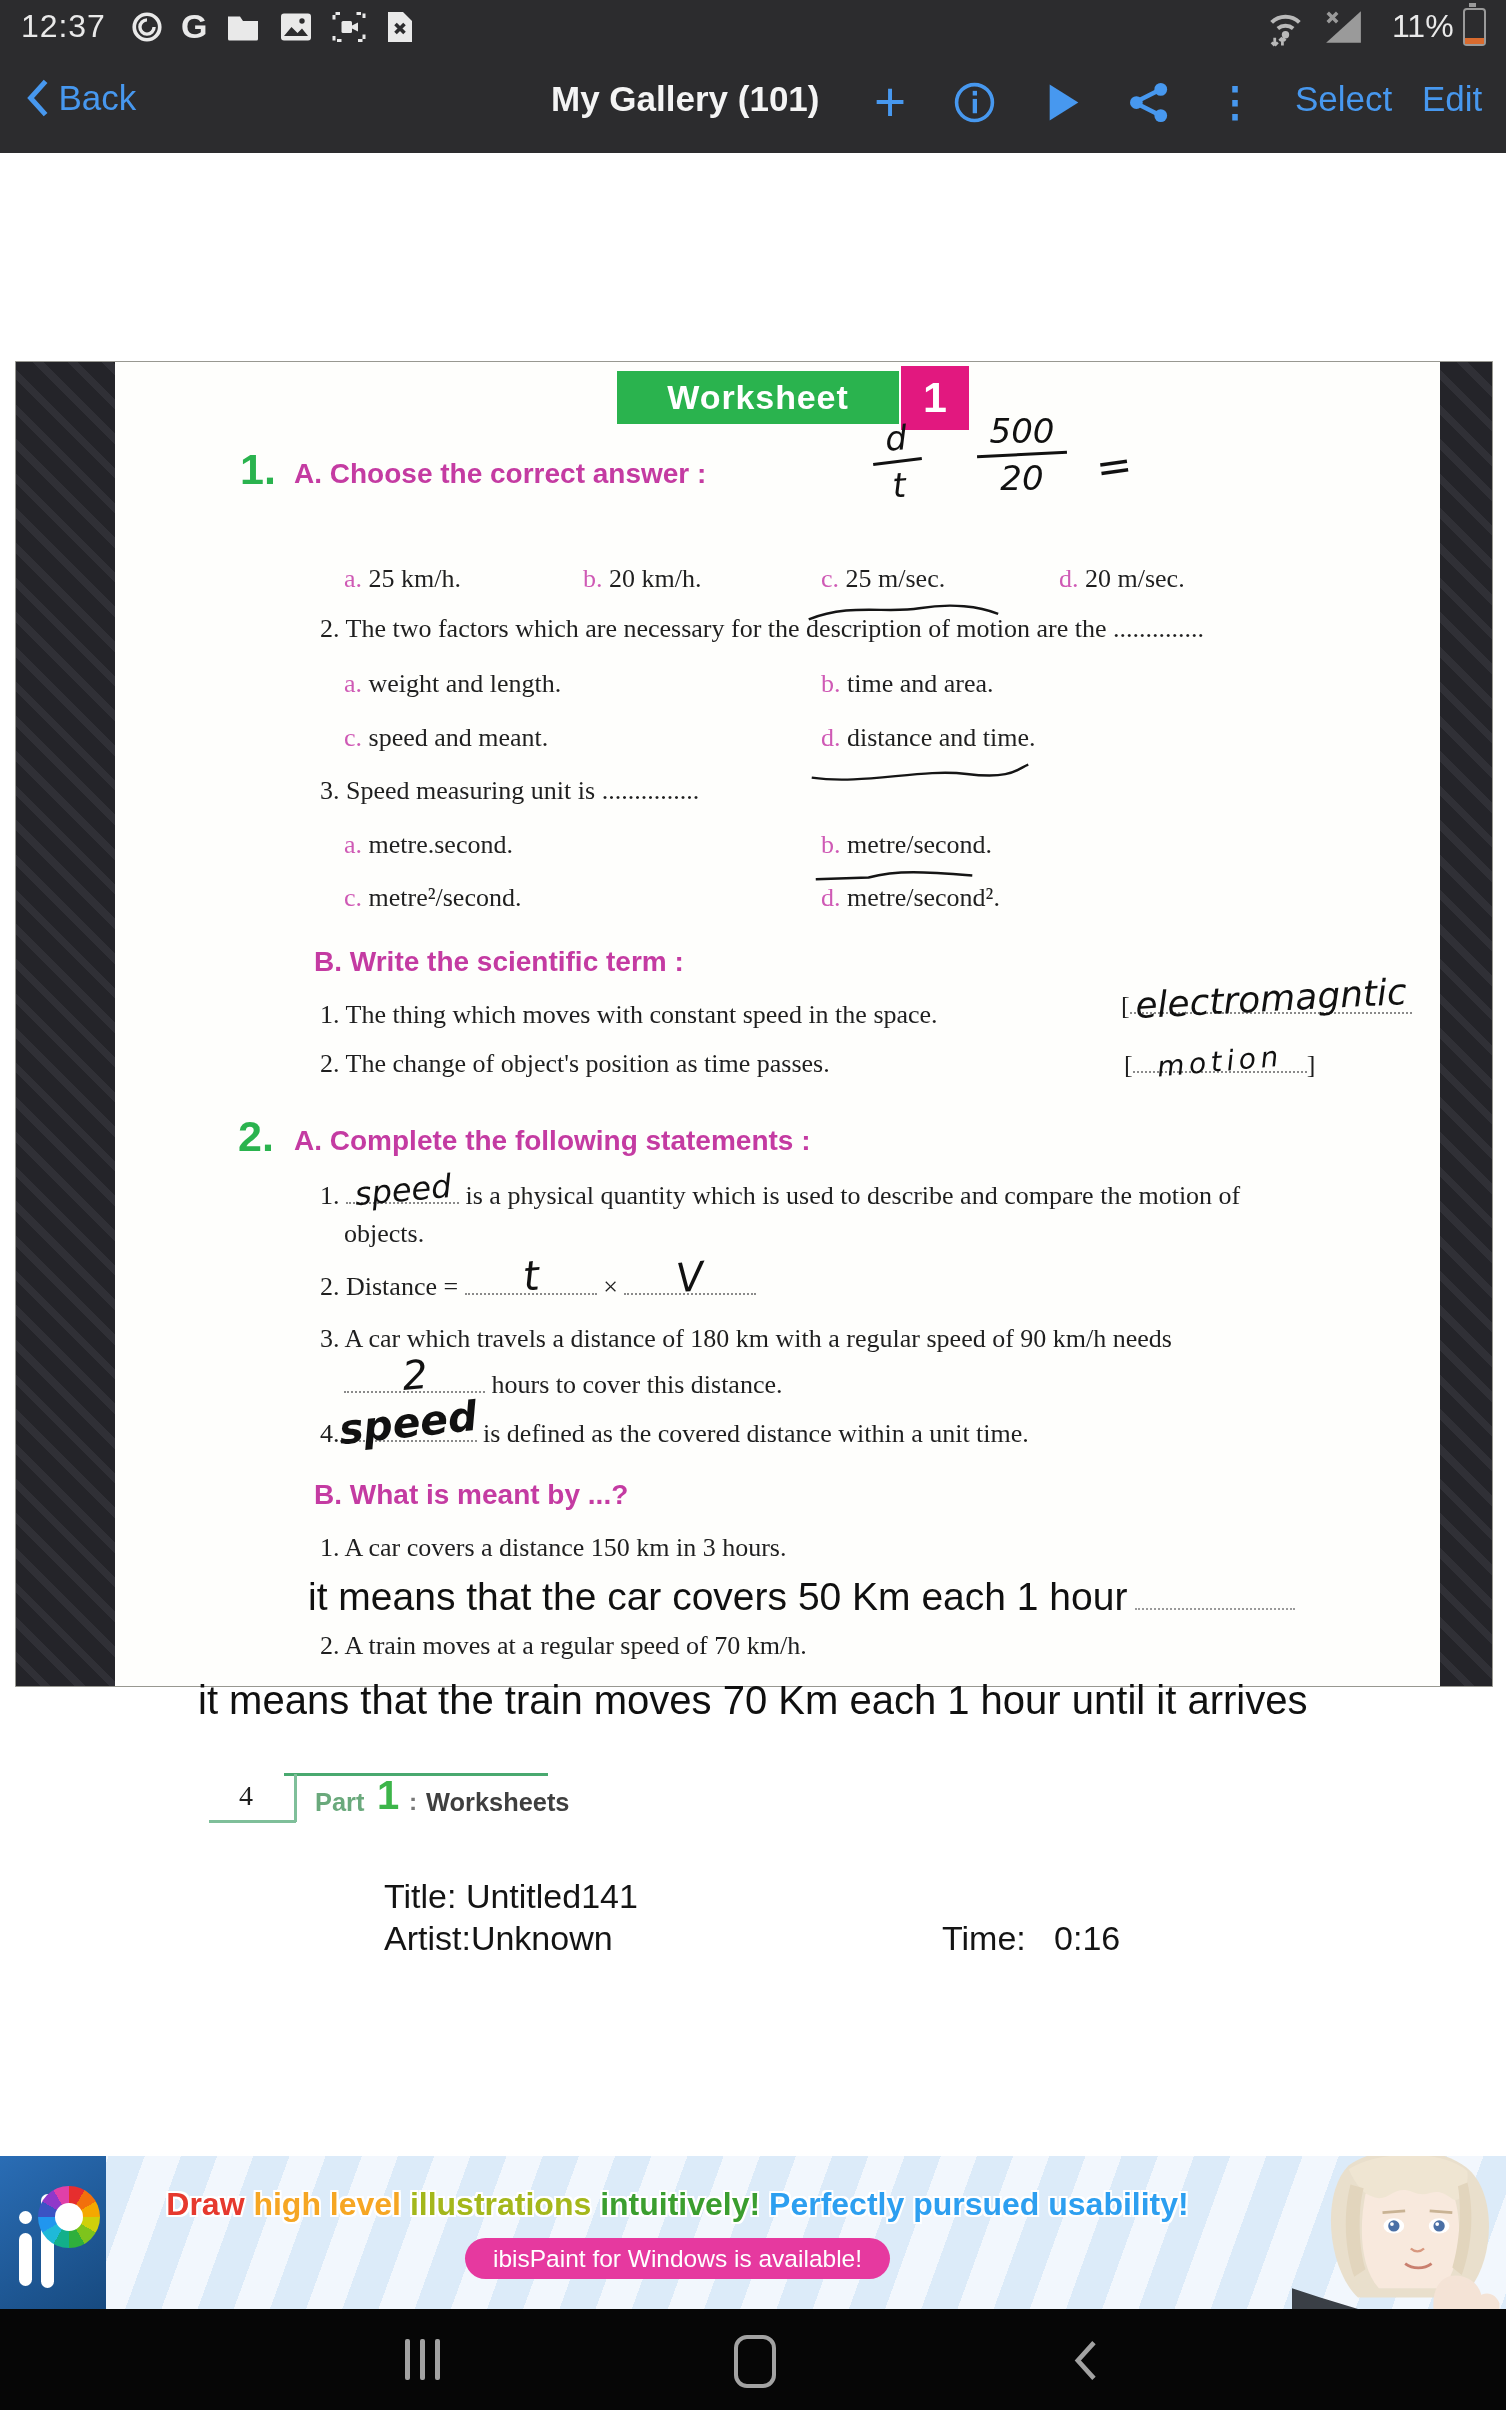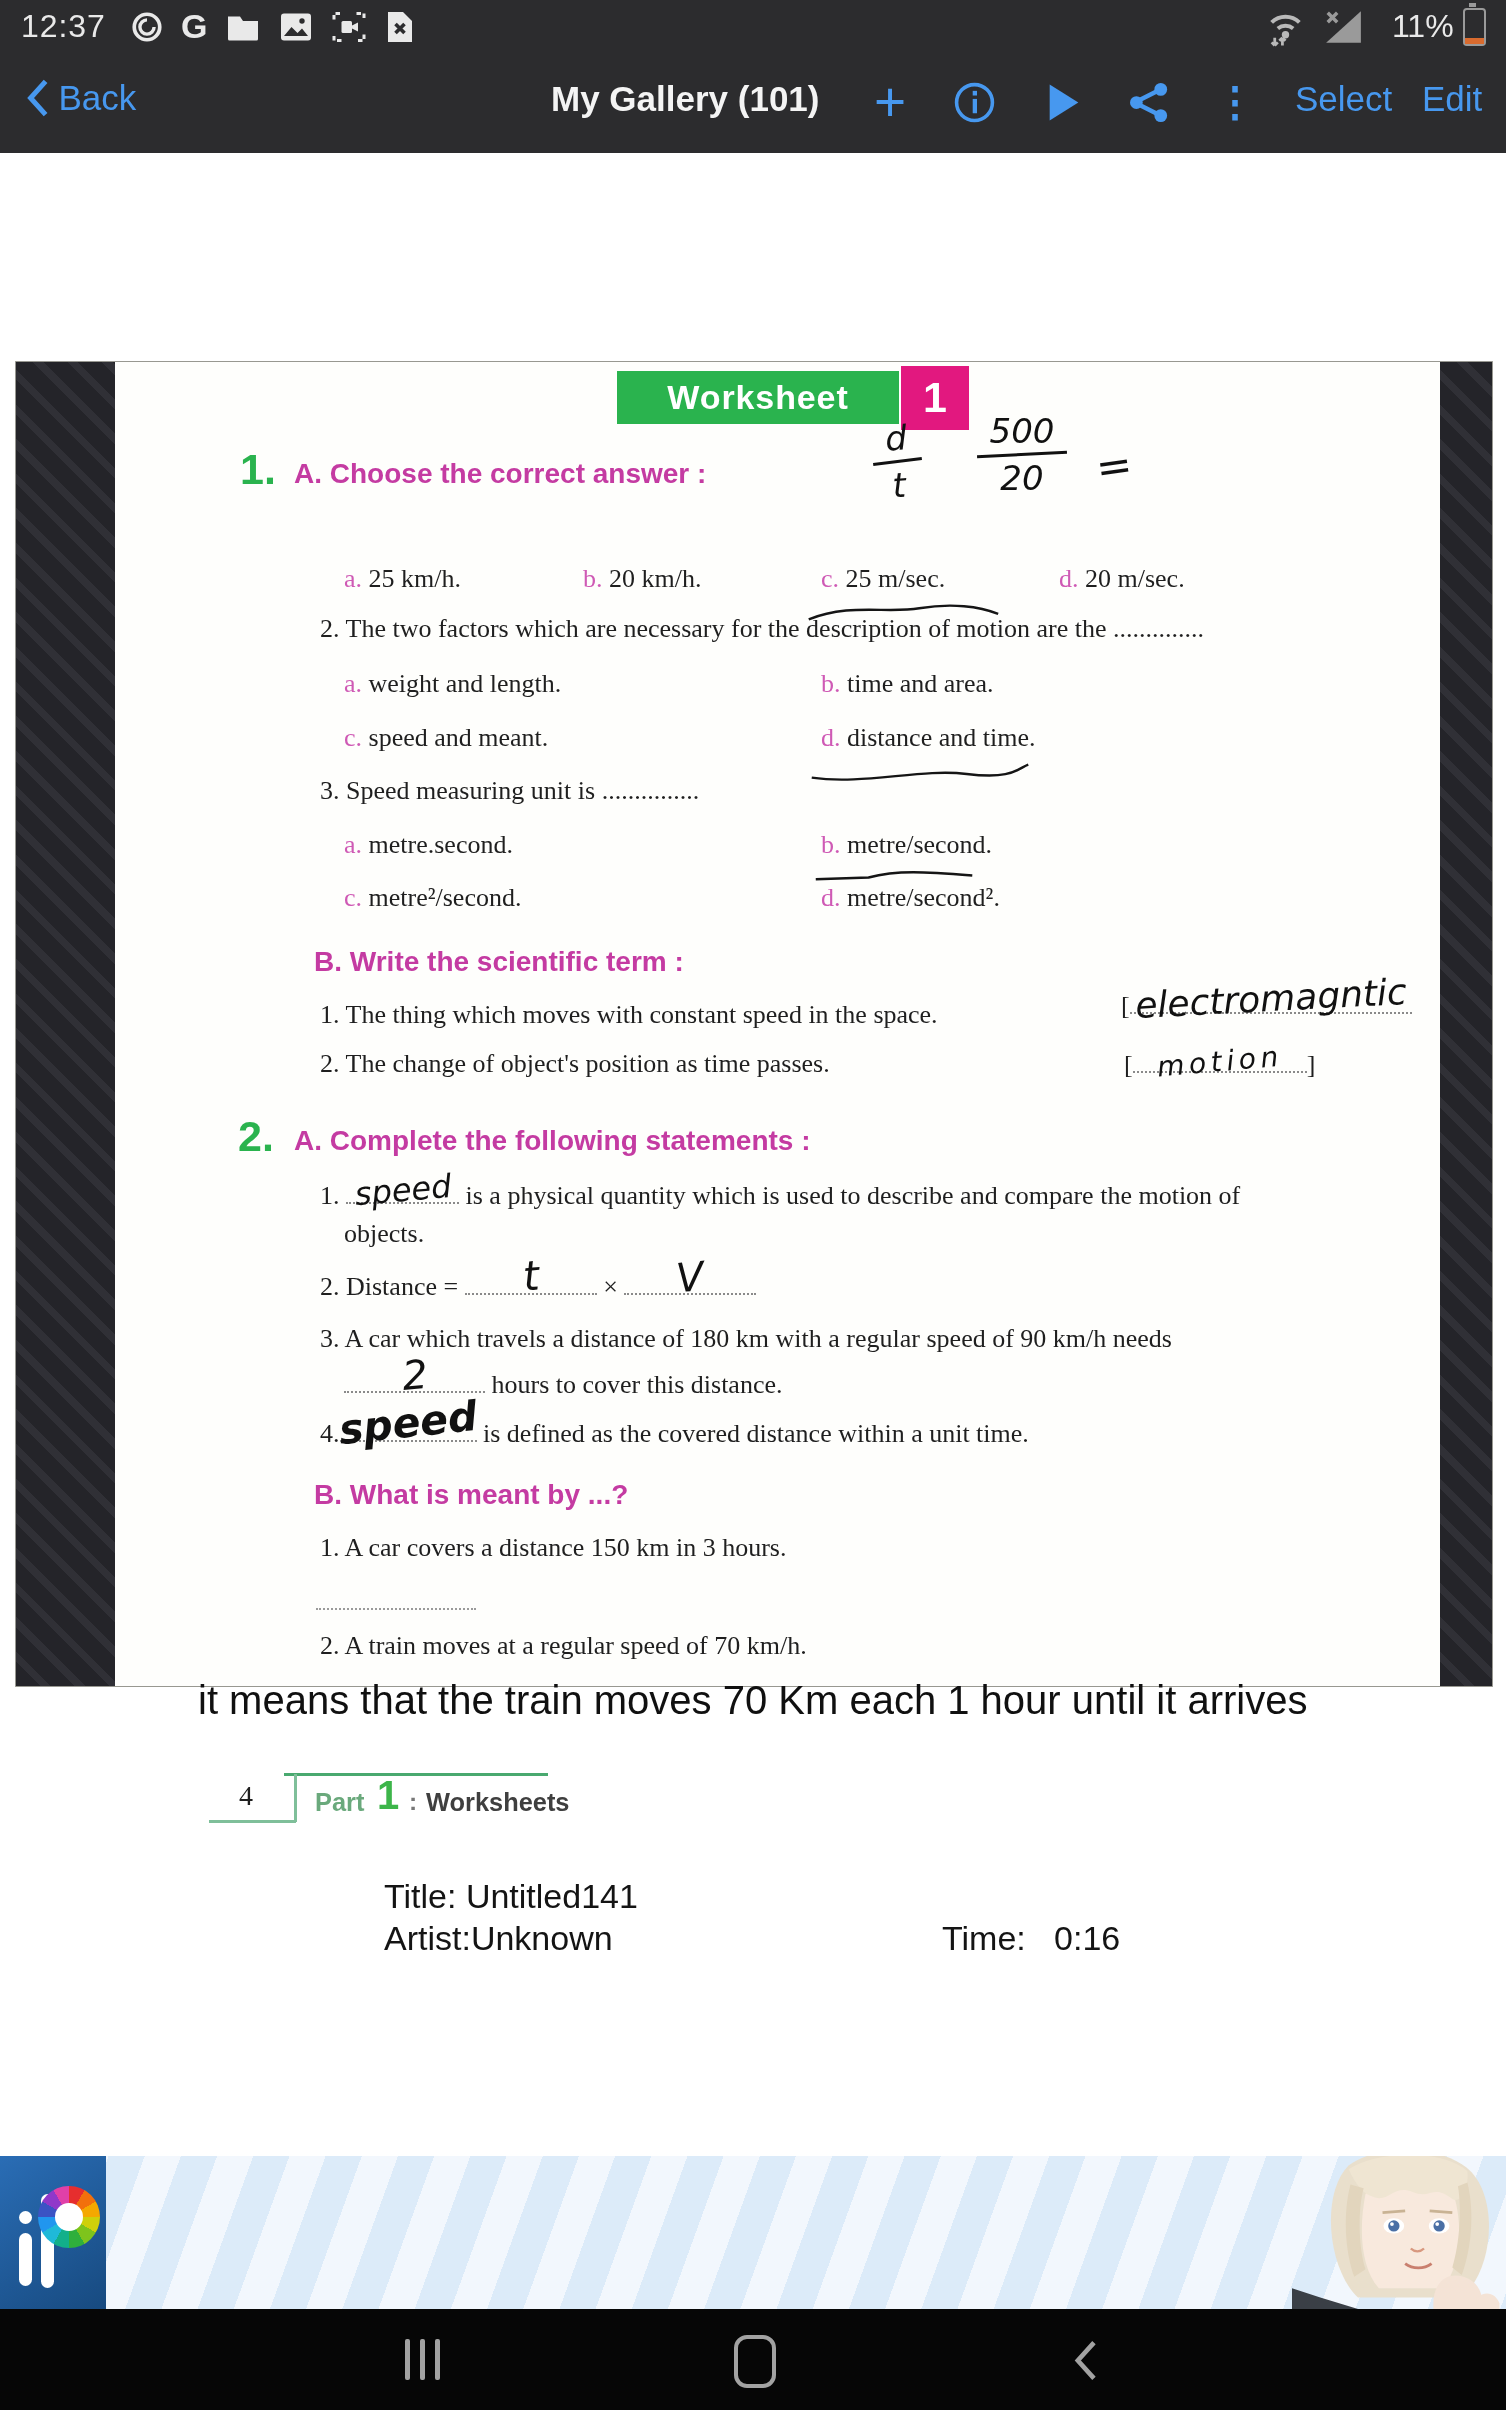--- a/index.html
+++ b/index.html
@@ -258,21 +258,21 @@
         <span>hours to cover this distance.</span>
       </span>
 
       <span class="abs" style="left:205px;top:1053px;">
         <span>4.</span><span class="blank" style="width:137px;"><span class="hw" style="font-size:41px;font-weight:bold;transform:translateX(-50%) rotate(-6deg);">speed</span></span>
         <span>is defined as the covered distance within a unit time.</span>
       </span>
 
       <span class="abs mhead" style="left:191px;top:1117px;">B. What is meant by ...?</span>
       <span class="abs" style="left:205px;top:1171px;">1. A car covers a distance 150 km in 3 hours.</span>
-      <span class="abs typed" style="left:193px;top:1213px;font-size:39px;"><span class="dotail" style="width:160px;"></span></span>
+      <span class="abs typed" style="left:193px;top:1213px;font-size:39px;"><span>it means that the car covers 50 Km each 1 hour</span><span class="dotail" style="width:160px;"></span></span>
       <span class="abs" style="left:205px;top:1269px;">2. A train moves at a regular speed of 70 km/h.</span>
       <span class="abs typed" style="left:83px;top:1316px;font-size:40px;">it means that the train moves 70 Km each 1 hour until it arrives</span>
 
       <div class="abs" style="left:169px;top:1411px;width:264px;height:2.8px;background:#49a96f;"></div>
       <div class="abs" style="left:94px;top:1458px;width:87px;height:2.8px;background:#7fbf9a;"></div>
       <div class="abs" style="left:179px;top:1412px;width:2.8px;height:48px;background:#7fbf9a;"></div>
       <span class="abs" style="left:124px;top:1418px;font-size:28px;">4</span>
       <span class="abs" style="left:200px;top:1426px;font-family:'Liberation Sans',sans-serif;font-weight:bold;font-size:25.4px;color:#6aa97c;">Part</span>
       <span class="abs" style="left:262px;top:1411px;font-family:'Liberation Sans',sans-serif;font-weight:bold;font-size:40px;color:#3db54a;">1</span>
       <span class="abs" style="left:294px;top:1426px;font-family:'Liberation Sans',sans-serif;font-weight:bold;font-size:24.5px;color:#777;">:</span>
@@ -290,20 +290,26 @@
     <span>Time:</span>&nbsp;&nbsp;&nbsp;<span>0:16</span>
   </div>
 
   <div class="ad">
     <div class="ad-logo">
       <span class="ilogo-idot"></span>
         <span class="ilogo-ibar"></span>
       <span class="ilogo-pstem"></span>
         <span class="ilogo-ring"></span>
         <span class="ilogo-hole"></span>
+    </div>
+    <div class="ad-center">
+      <div class="ad-headline">
+        <span style="color: rgb(230, 57, 46);">Draw </span><span style="color: rgb(246, 166, 35);">high level </span><span style="color: rgb(164, 183, 27);">illustrations </span><span style="color: rgb(59, 158, 47);">intuitively! </span><span style="color: rgb(45, 159, 240);">Perfectly pursued usability!</span>
+      </div>
+      <div class="ad-pill">ibisPaint for Windows is available!</div>
     </div>
     <svg class="ad-char" viewBox="0 0 228 162">
       <path d="M30 150 L70 162 L0 162 L0 140 z" fill="#3a3f46"></path>
       <path d="M60 10 C 30 40, 38 120, 70 150 L180 150 C 215 120, 220 40, 185 12 C 150 -14, 90 -12, 60 10 z" fill="#e9dfcc"></path>
       <path d="M78 40 C 70 80, 74 120, 92 140 L160 140 C 178 118, 182 78, 172 42 C 150 24, 100 24, 78 40 z" fill="#f8e9dd"></path>
       <path d="M60 14 C 90 -6, 160 -8, 186 16 C 188 40, 176 52, 168 44 C 150 30, 146 46, 128 38 C 108 30, 104 48, 88 44 C 74 40, 68 30, 60 14 z" fill="#efe5d2"></path>
       <path d="M62 30 C 54 60, 56 100, 66 128 L78 120 C 70 95, 70 55, 76 34 z" fill="#e2d5bd"></path>
       <path d="M186 28 C 194 60, 190 100, 180 126 L170 118 C 178 92, 180 56, 176 32 z" fill="#e2d5bd"></path>
       <ellipse cx="108" cy="74" rx="11" ry="8" fill="#fff"></ellipse>
         <circle cx="108" cy="74" r="6" fill="#4a6fa5"></circle>

